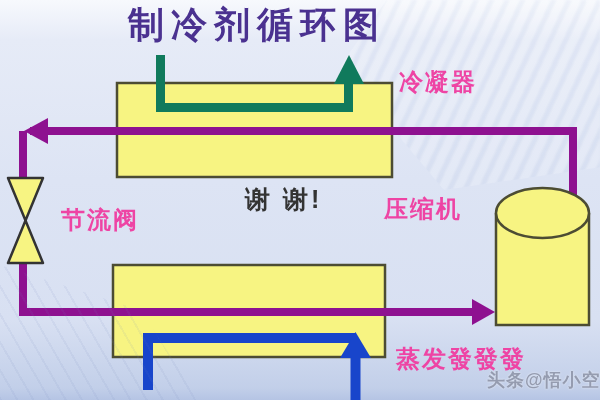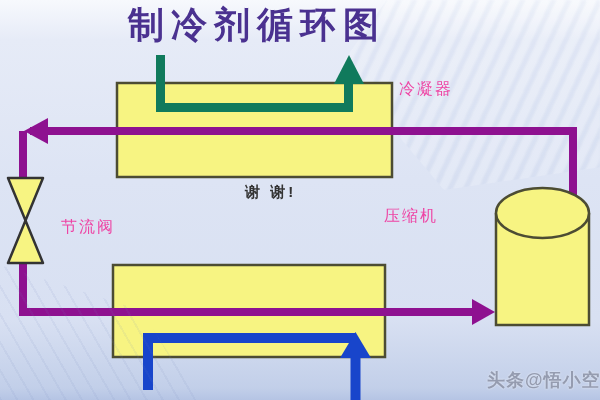--- a/index.html
+++ b/index.html
@@ -25,32 +25,32 @@
     opacity:.5;filter:blur(.5px);
     clip-path:polygon(0 10%,70% 40%,100% 100%,0 100%);
     pointer-events:none;
   }
   svg{position:absolute;left:0;top:0;}
   .comp-fill{fill:var(--component-fill);stroke:var(--component-outline);stroke-width:2.5;}
   .pipe{fill:var(--pipe-purple);}
   .label{
     position:absolute;
     color:var(--label-magenta);
-    font-size:16px;font-weight:normal;
-    letter-spacing:2px;white-space:nowrap;margin-top:13px;
+    font-size:24px;font-weight:bold;
+    letter-spacing:2px;white-space:nowrap;
   }
   .title{
     position:absolute;left:128px;top:1px;
     color:var(--title-text);
     font-size:36px;font-weight:bold;letter-spacing:7px;white-space:nowrap;
   }
   .note{
     position:absolute;left:245px;top:183px;
     color:var(--note-text);
-    font-size:15px;font-weight:bold;letter-spacing:3px;white-space:nowrap;
+    font-size:25px;font-weight:bold;letter-spacing:3px;white-space:nowrap;
   }
   .watermark{
     position:absolute;left:487px;top:368px;
     color:var(--watermark-text);
     font-size:18px;font-weight:bold;letter-spacing:1px;white-space:nowrap;
     opacity:.85;text-shadow:0 0 2px rgba(255,255,255,.8);
   }
 </style>
 </head>
 <body>
@@ -96,17 +96,18 @@
   </svg>
 
   <div class="title">制冷剂循环图</div>
 
   <div class="label" style="left:399px;top:66px;">冷凝器</div>
 
   <div class="label" style="left:61px;top:204px;">节流阀</div>
 
   <div class="label" style="left:384px;top:193px;">压缩机</div>
 
+  <div class="label" style="left:396px;top:343px;">蒸发發發發</div>
 
   <div class="note">谢 谢!</div>
 
   <div class="watermark">头条@悟小空</div>
 </div>
 
 </body></html>

